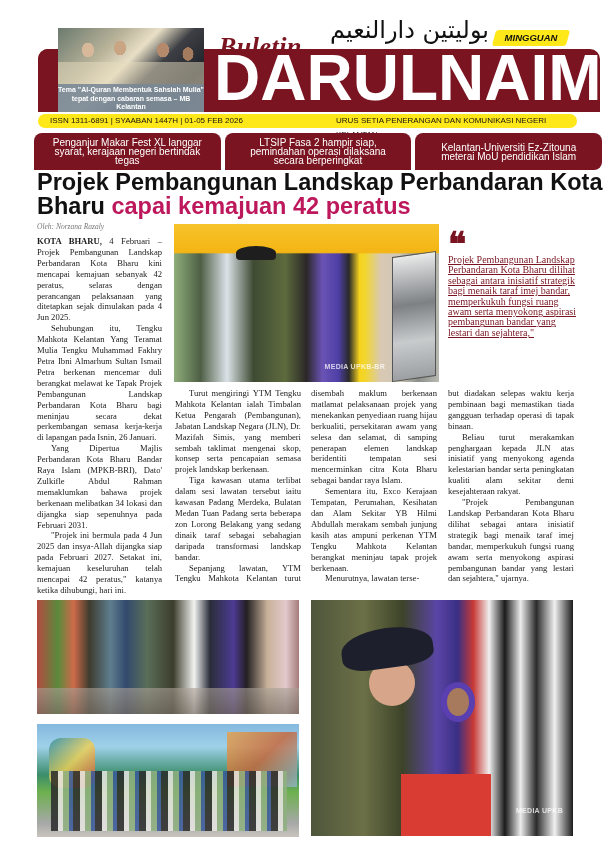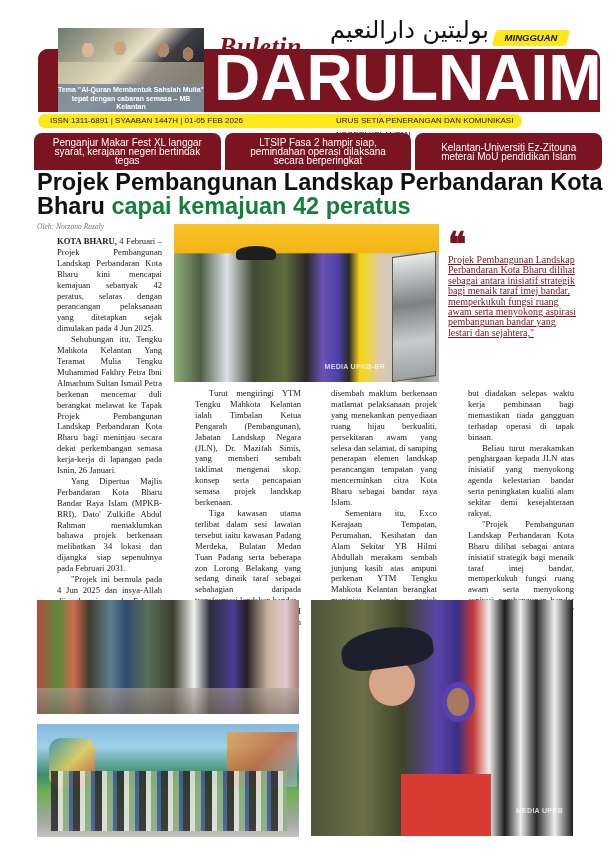--- a/index.html
+++ b/index.html
@@ -52,21 +52,21 @@
     display: block; transform: skewX(15deg); text-align: center;
     font-family: "Liberation Sans", sans-serif; font-weight: bold; font-style: italic;
     font-size: 9.5px; line-height: 16px; color: #111111;
   }
   .darulnaim {
     position: absolute; left: 214px; top: 42px;
     font-family: "Liberation Sans", sans-serif; font-weight: bold;
     font-size: 64px; line-height: 72px; color: #ffffff; letter-spacing: 0px;
   }
   .info-bar {
-    position: absolute; left: 38px; top: 114px; width: 484px; height: 14px;
+    position: absolute; left: 38px; top: 114px; width: 539px; height: 14px;
     background: #ffe81a; border-radius: 7px;
     font-family: "Liberation Sans", sans-serif; font-size: 8px; line-height: 14px; color: #111111;
   }
   .info-bar .l { position: absolute; left: 12px; top: 0; }
   .info-bar .r { position: absolute; left: 298px; top: 0; }
 
   
   .teasers { position: absolute; left: 34px; top: 133px; width: 568px; height: 37px; display: flex; gap: 4px; }
   .teaser {
     flex: 1; background: #7a1420; color: #ffffff; border-radius: 8px 8px 0 0;
@@ -74,29 +74,29 @@
     display: flex; align-items: center; justify-content: center; text-align: center; padding: 2px 15px;
   }
   .teaser:last-child { border-radius: 8px 8px 8px 0; }
 
   
   .headline {
     position: absolute; left: 37px; top: 170px; width: 570px;
     font-family: "Liberation Sans", sans-serif; font-weight: bold;
     font-size: 23.5px; line-height: 24px; color: #111111;
   }
-  .headline .accent { color: #15803d; }
+  .headline .accent { color: #be185d; }
   .byline { position: absolute; left: 37px; top: 222px; font-style: italic; font-size: 7.5px; color: #777777; text-align: right; }
 
   
   .col {
     position: absolute; font-family: "Liberation Serif", serif; font-size: 8.6px; line-height: 10.9px;
     text-align: justify; color: #1a1a1a;
   }
-  .col p { text-indent: 14px; margin-left: 20px; }
+  .col p { text-indent: 14px; }
   .col p.noindent { text-indent: 0; }
   .col b { font-weight: bold; }
   .col1 { left: 37px; top: 236px; width: 125px; }
   .col2 { left: 175px; top: 388px; width: 126px; }
   .col3 { left: 311px; top: 388px; width: 126px; }
   .col4 { left: 448px; top: 388px; width: 126px; }
 
   
   .quote-mark {
     position: absolute; left: 448px; top: 232px; font-family: "Liberation Serif", serif;
@@ -196,21 +196,21 @@
 <div class="quote-mark">❝</div>
 <div class="quote-text">Projek Pembangunan Landskap Perbandaran Kota Bharu dilihat sebagai antara inisiatif strategik bagi menaik taraf imej bandar, memperkukuh fungsi ruang awam serta menyokong aspirasi pembangunan bandar yang lestari dan sejahtera,"</div>
 
 <div class="col col2">
   <p>Turut mengiringi YTM Tengku Mahkota Kelantan ialah Timbalan Ketua Pengarah (Pembangunan), Jabatan Landskap Negara (JLN), Dr. Mazifah Simis, yang memberi sembah taklimat mengenai skop, konsep serta pencapaian semasa projek landskap berkenaan.</p>
   <p>Tiga kawasan utama terlibat dalam sesi lawatan tersebut iaitu kawasan Padang Merdeka, Bulatan Medan Tuan Padang serta beberapa zon Lorong Belakang yang sedang dinaik taraf sebagai sebahagian daripada transformasi landskap bandar.</p>
   <p style="height:22px;overflow:hidden;">Sepanjang lawatan, YTM Tengku Mahkota Kelantan turut disembah maklum berkenaan matlamat pelaksanaan projek yang menekankan penyediaan ruang hijau berkualiti, persekitaran awam yang selesa dan selamat, di samping penerapan elemen landskap beridentiti tempatan yang mencerminkan citra Kota Bharu sebagai bandar raya Islam.</p>
 </div>
 
 <div class="col col3">
-  <p class="noindent">disembah maklum berkenaan matlamat pelaksanaan projek yang menekankan penyediaan ruang hijau berkualiti, persekitaran awam yang selesa dan selamat, di samping penerapan elemen landskap perancangan tempatan yang mencerminkan citra Kota Bharu sebagai bandar raya Islam.</p>
+  <p class="noindent">disembah maklum berkenaan matlamat pelaksanaan projek yang menekankan penyediaan ruang hijau berkualiti, persekitaran awam yang selesa dan selamat, di samping penerapan elemen landskap beridentiti tempatan sesi mencerminkan citra Kota Bharu sebagai bandar raya Islam.</p>
   <p>Sementara itu, Exco Kerajaan Tempatan, Perumahan, Kesihatan dan Alam Sekitar YB Hilmi Abdullah merakam sembah junjung kasih atas ampuni perkenan YTM Tengku Mahkota Kelantan berangkat meninjau tapak projek berkenaan.</p>
   <p>Menurutnya, lawatan terse-</p>
 </div>
 
 <div class="col col4">
   <p class="noindent">but diadakan selepas waktu kerja pembinaan bagi memastikan tiada gangguan terhadap operasi di tapak binaan.</p>
   <p>Beliau turut merakamkan penghargaan kepada JLN atas inisiatif yang menyokong agenda kelestarian bandar serta peningkatan kualiti alam sekitar demi kesejahteraan rakyat.</p>
   <p>"Projek Pembangunan Landskap Perbandaran Kota Bharu dilihat sebagai antara inisiatif strategik bagi menaik taraf imej bandar, memperkukuh fungsi ruang awam serta menyokong aspirasi pembangunan bandar yang lestari dan sejahtera," ujarnya.</p>
 </div>
 

